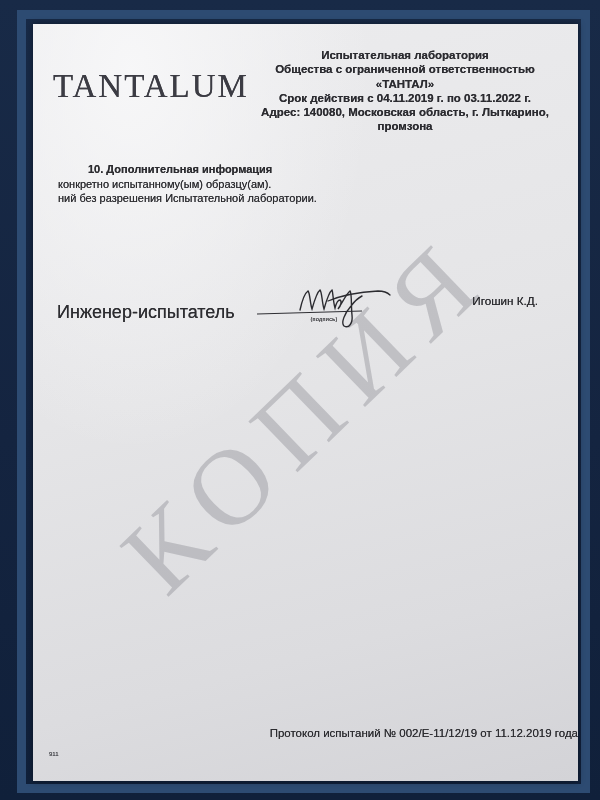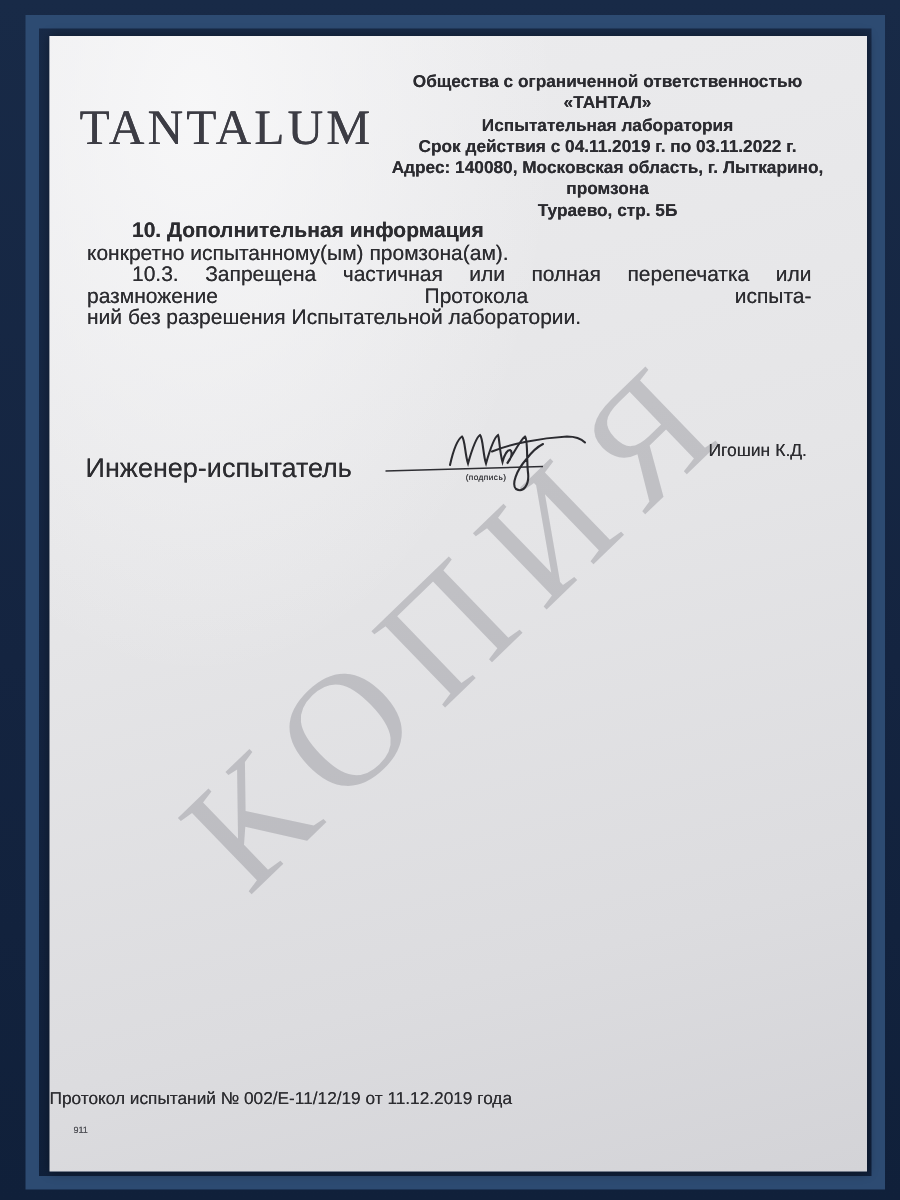--- a/index.html
+++ b/index.html
@@ -32,65 +32,63 @@
 
   
   .logo{position:absolute;left:20px;top:44px;
         font-family:"Liberation Serif",serif;font-size:33px;letter-spacing:2px;
         color:#3c3c44;}
   .header-right{position:absolute;top:24px;right:13px;width:320px;
                 font-size:11.5px;font-weight:700;line-height:14.3px;
                 text-align:center;color:#2b2b30;}
 
   
-  .bodytext{position:absolute;left:25px;top:122px;width:483px;
-            font-size:14px;line-height:14.6px;color:#2c2c30;}
+  .bodytext{position:absolute;left:25px;top:138px;width:483px;
+            font-size:11px;line-height:14.6px;color:#2c2c30;}
   .tline{min-height:14.6px;}
   .tline.ind{text-indent:30px;}
   .tline.just{text-align:justify;text-align-last:justify;}
   .tline.heading{font-weight:700;text-indent:30px;}
 
   
   .sig-role{position:absolute;left:24px;top:278px;font-size:18px;}
   .sig-name{position:absolute;right:40px;top:270px;font-size:11.7px;}
   .sig-area{position:absolute;left:205px;top:252px;width:170px;height:62px;}
   .sig-area svg{position:absolute;left:0;top:0;}
   .sig-caption{position:absolute;left:50px;top:40px;width:72px;text-align:center;
                font-size:5.5px;letter-spacing:0.3px;color:#3a3a3e;}
 
   
-  .footer{position:absolute;left:0;right:0;top:702px;text-align:left;
+  .footer{position:absolute;left:0;right:0;top:702px;text-align:right;
           font-size:11.5px;line-height:15.5px;color:#2c2c30;}
   .page-mark{position:absolute;left:16px;top:727px;font-size:6px;color:#55565c;}
 </style>
 </head>
 <body>
 
 <div class="stage">
   <div class="frame-band"></div>
 
   <div class="page">
     <div class="watermark">КОПИЯ</div>
 
     <div class="content">
 
       <div class="logo">TANTALUM</div>
 
       <div class="header-right">
+        <div>Испытательная лаборатория</div>
         <div>Общества с ограниченной ответственностью «ТАНТАЛ»</div>
-        <div>Испытательная лаборатория</div>
         <div>Срок действия с 04.11.2019 г. по 03.11.2022 г.</div>
         <div>Адрес: 140080, Московская область, г. Лыткарино, промзона</div>
-        <div>Тураево, стр. 5Б</div>
       </div>
 
       <div class="bodytext">
         <div class="tline heading">10. Дополнительная информация</div>
-        <div class="tline">конкретно испытанному(ым) промзона(ам).</div>
-        <div class="tline just ind">10.3. Запрещена частичная или полная перепечатка или размножение Протокола испыта-</div>
+        <div class="tline">конкретно испытанному(ым) образцу(ам).</div>
         <div class="tline">ний без разрешения Испытательной лаборатории.</div>
       </div>
 
       <div class="sig-role">Инженер-испытатель</div>
 
       <div class="sig-area">
         <svg width="170" height="62" viewBox="0 0 170 62">
           <path d="M19,38 L124,35" stroke="#2e2e33" stroke-width="1" fill="none"></path>
           <path d="M62,34 C64,25 67,17 70,15 C72,17 72,27 74,33 C76,26 79,16 82,14
                    C84,16 84,27 86,33 C88,26 91,16 94,14 C95,16 95,25 97,32

